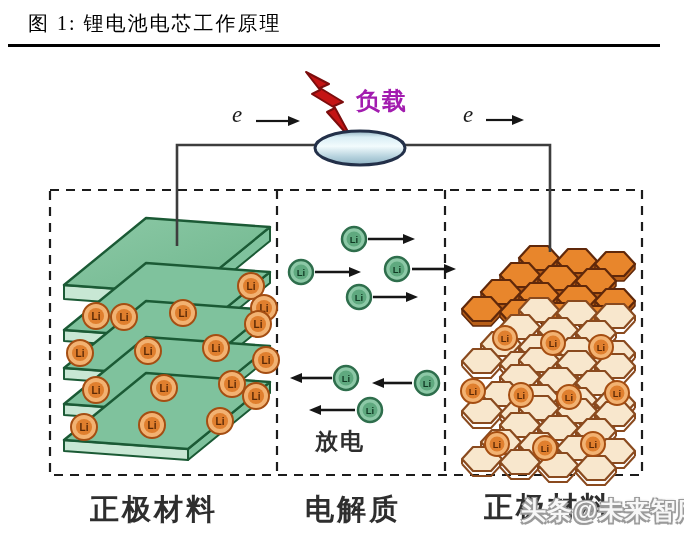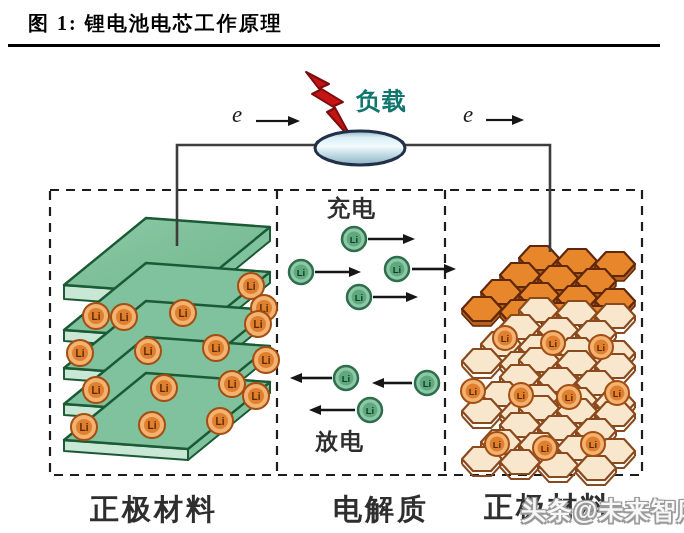--- a/index.html
+++ b/index.html
@@ -1,33 +1,33 @@
 <!DOCTYPE html>
 <html><head>
 <meta charset="utf-8">
 <style>
   html,body{margin:0;padding:0;background:#fff;}
   .page{position:relative;width:684px;height:533px;background:#ffffff;overflow:hidden;
         font-family:"Liberation Sans",sans-serif;}
   .title{position:absolute;left:28px;top:10px;font-family:"Liberation Serif",serif;
-         font-weight:bold;font-size:20px;letter-spacing:2px;color:var(--title,#000);white-space:nowrap;}
+         font-weight:normal;font-size:20px;letter-spacing:2px;color:var(--title,#000);white-space:nowrap;}
   .rule{position:absolute;left:8px;top:44px;width:652px;height:3px;background:#000;}
   .canvas{position:absolute;left:0;top:0;width:684px;height:533px;}
   svg{position:absolute;left:0;top:0;}
   .lbl{position:absolute;font-weight:bold;color:var(--label,#2e2e2e);white-space:nowrap;}
-  .load{left:356px;top:85px;font-size:24px;letter-spacing:2px;color:#0f766e;}
+  .load{left:356px;top:85px;font-size:24px;letter-spacing:2px;color:#a21caf;}
   .e-lbl{position:absolute;font-family:"Liberation Serif",serif;font-style:italic;
          font-size:23px;color:#1c1c1c;white-space:nowrap;}
   .e-left{left:232px;top:102px;}
   .e-right{left:463px;top:102px;}
   .charge{left:352px;top:193px;transform:translateX(-50%);font-size:23px;letter-spacing:2px;}
   .discharge{left:340px;top:426px;transform:translateX(-50%);font-size:23px;letter-spacing:2px;}
   .bottom-lbl{font-size:29px;letter-spacing:3px;}
   .cathode{left:154px;top:490px;transform:translateX(-50%);}
-  .electrolyte{left:381px;top:490px;transform:translateX(-50%);}
+  .electrolyte{left:353px;top:490px;transform:translateX(-50%);}
   .anode{left:548px;top:488px;transform:translateX(-50%);}
   .watermark{position:absolute;left:521px;top:494px;font-size:25px;font-weight:bold;
      letter-spacing:1px;color:rgba(255,255,255,0.92);white-space:nowrap;
      text-shadow:-1.5px -1.5px 0 #9a9a9a,1.5px -1.5px 0 #9a9a9a,-1.5px 1.5px 0 #9a9a9a,
                  1.5px 1.5px 0 #9a9a9a,0 0 3px #888;}
 </style>
 </head>
 <body>
 
 <div class="page" style="--label: #2e2e2e; --title: #000000;">
@@ -486,20 +486,19 @@
         </g>
         <g>
           <polygon points="306,72 329,84 320,88 343,102 334,106 353,141 327,112 335,108 312,94 320,90" fill="#c41414" stroke="#7c0d0d" stroke-width="2" stroke-linejoin="round"></polygon>
         </g>
         <ellipse cx="360" cy="148" rx="45" ry="17" fill="url(#gEll)" stroke="#233049" stroke-width="3"></ellipse>
       </svg>
 
     <div class="lbl load">负载</div>
     <div class="e-lbl e-left">e</div>
     <div class="e-lbl e-right">e</div>
-    <div class="lbl charge">充电</div>
     <div class="lbl discharge">放电</div>
     <div class="lbl bottom-lbl cathode">正极材料</div>
     <div class="lbl bottom-lbl electrolyte">电解质</div>
     <div class="lbl bottom-lbl anode">正极材料</div>
     <div class="watermark">头条@未来智库</div>
   </div>
 </div>
 
 </body></html>

